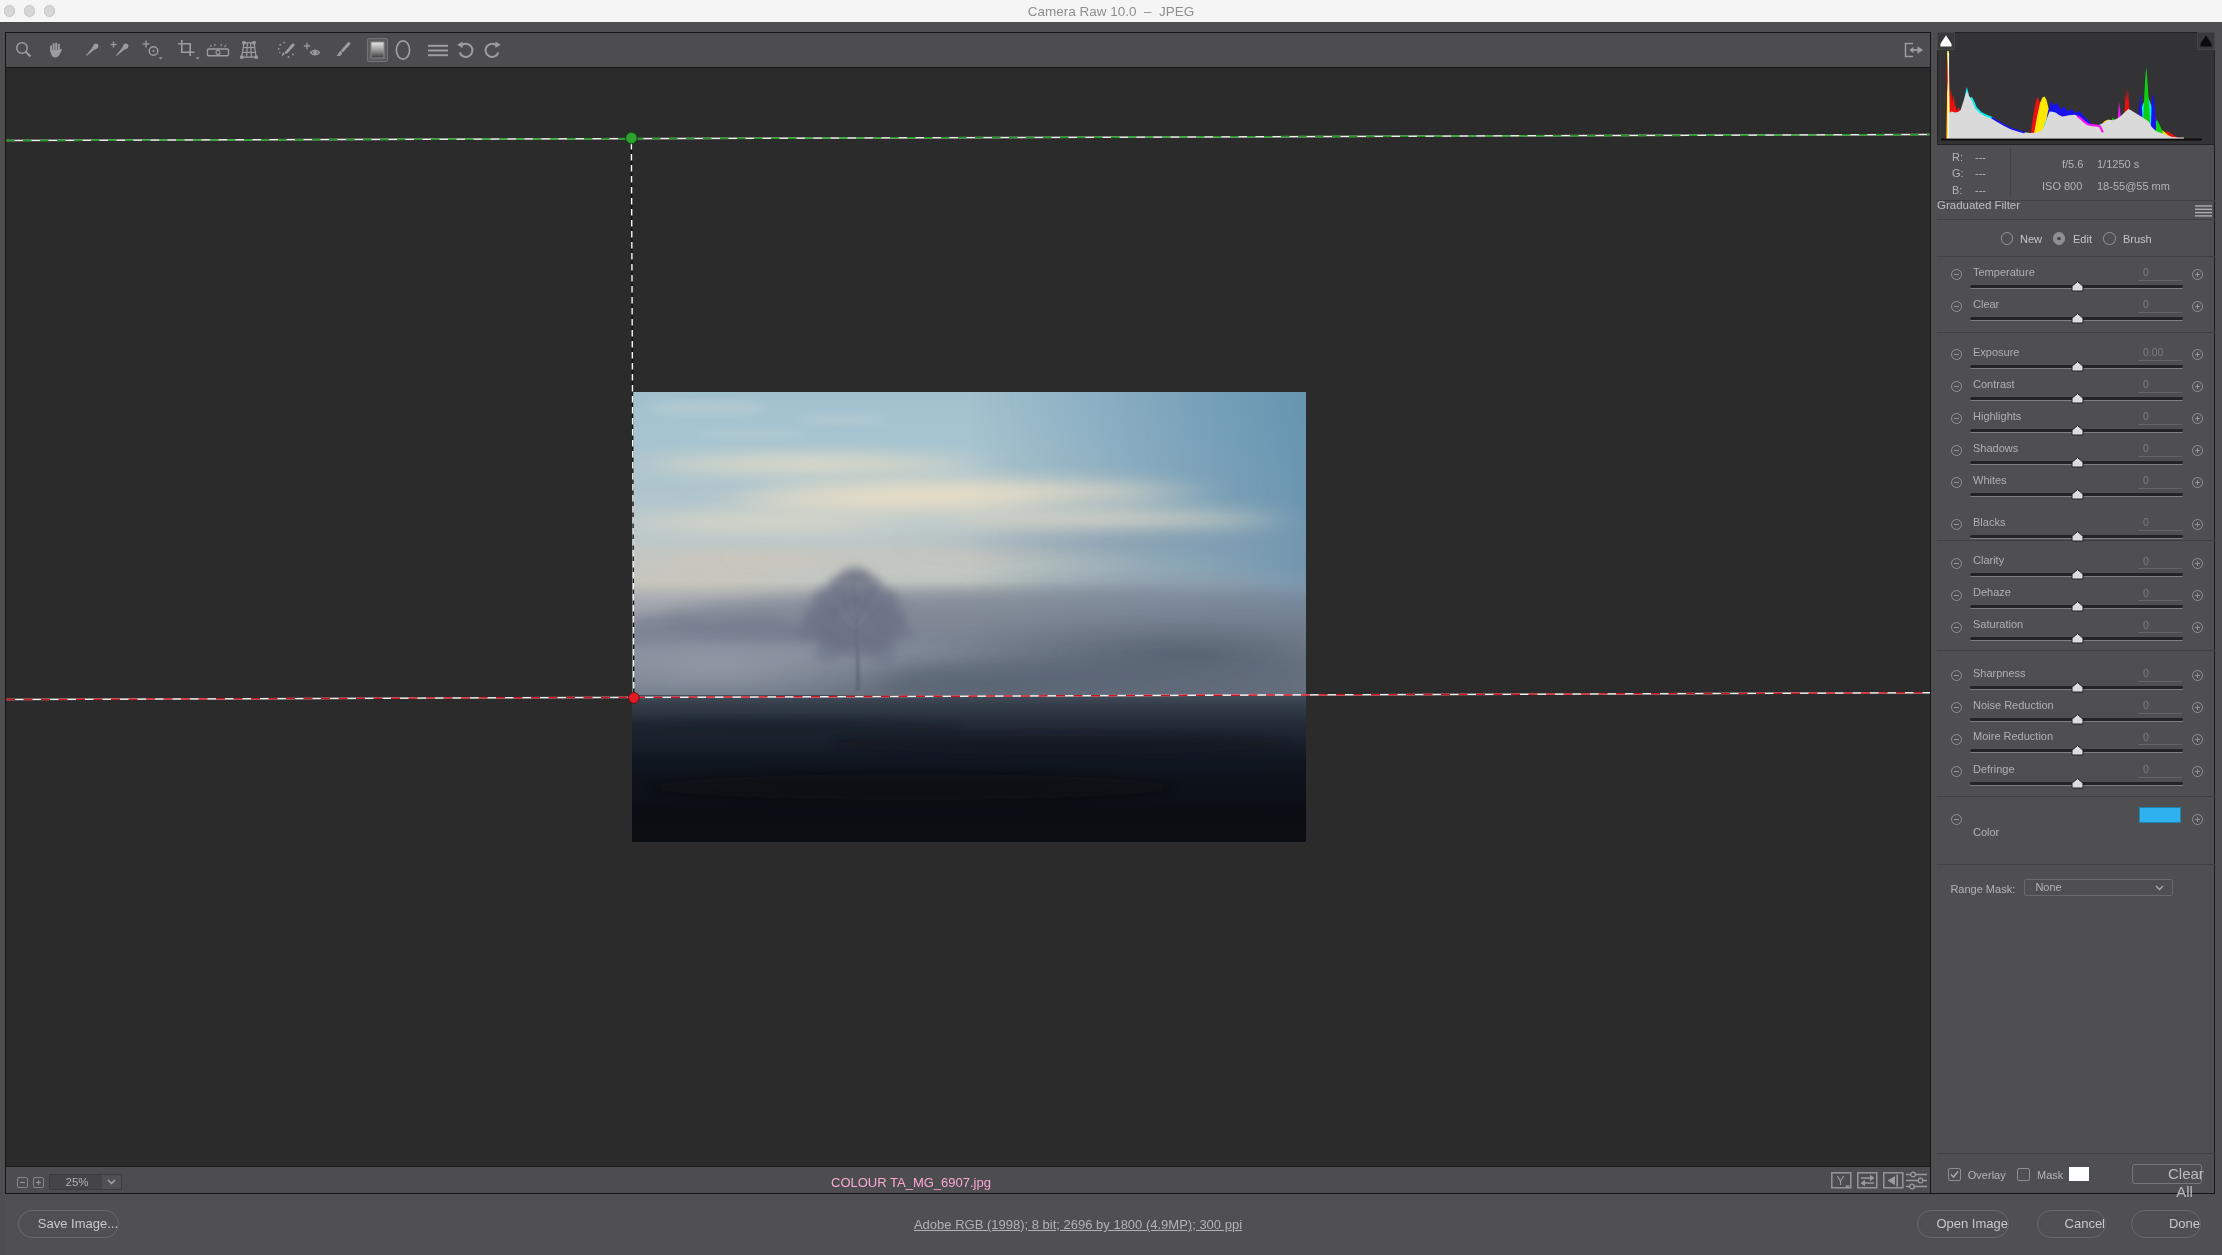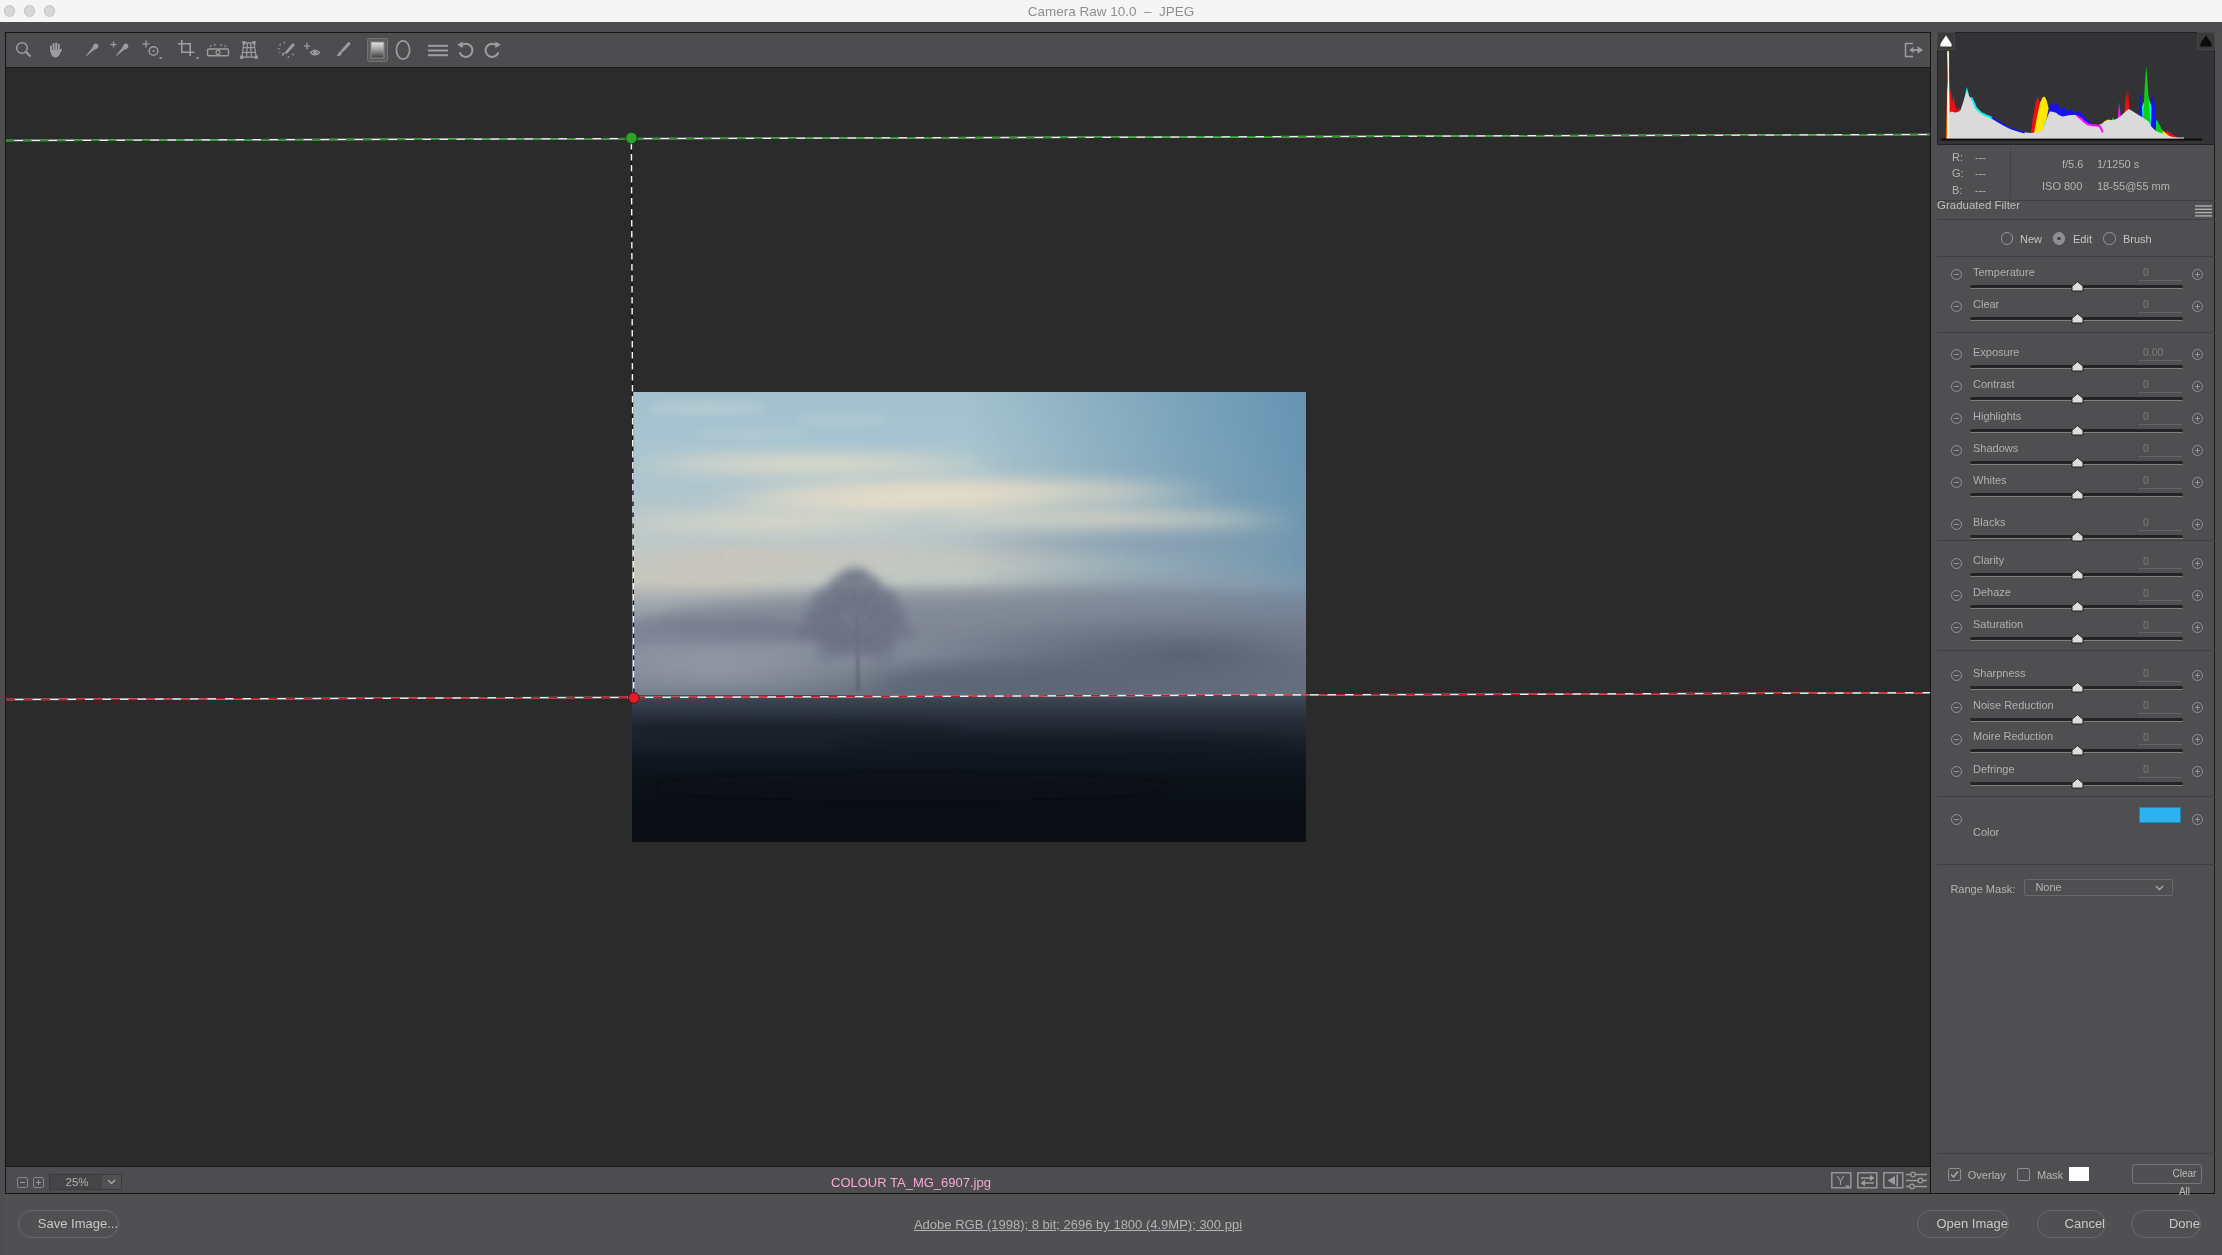--- a/index.html
+++ b/index.html
@@ -713,20 +713,20 @@
   <div class="cbox" style="left:17px; top:1135.5px;">
     <svg width="11" height="11" viewBox="0 0 11 11" style="position:absolute;left:0;top:0;">
       <path d="M2 5.5 L4.5 8 L9 2.5" stroke="#a6a6a8" stroke-width="1.6" fill="none"></path>
     </svg>
   </div>
   <div class="ptext" style="left:36.8px; top:1137.3px;">Overlay</div>
   <div class="cbox" style="left:85.6px; top:1135.5px;"></div>
   <div class="ptext" style="left:106px; top:1137.3px;">Mask</div>
   <div style="position:absolute; left:137.7px; top:1135px; width:20.7px; height:14.4px; background:#fdfeff;"></div>
   <div style="position:absolute; left:201px; top:1132px; width:70px; height:19.5px; border:1px solid #77777a; border-radius:3px;
-              font-size:10px; color:#bcbcbe; text-align:center; line-height:18px;padding-left:35px;">Clear All</div>
+              font-size:15px; color:#bcbcbe; text-align:center; line-height:18px;padding-left:35px;">Clear All</div>
 </div>
 
 <div class="pill" style="left:18px; top:1210px; width:101px;">Save Image...</div>
 <div id="link">Adobe RGB (1998); 8 bit; 2696 by 1800 (4.9MP); 300 ppi</div>
 <div class="pill" style="left:1917px; top:1210px; width:92px;">Open Image</div>
 <div class="pill" style="left:2037px; top:1210px; width:69px;">Cancel</div>
 <div class="pill" style="left:2131px; top:1210px; width:70px;">Done</div>
 
 </body></html>

